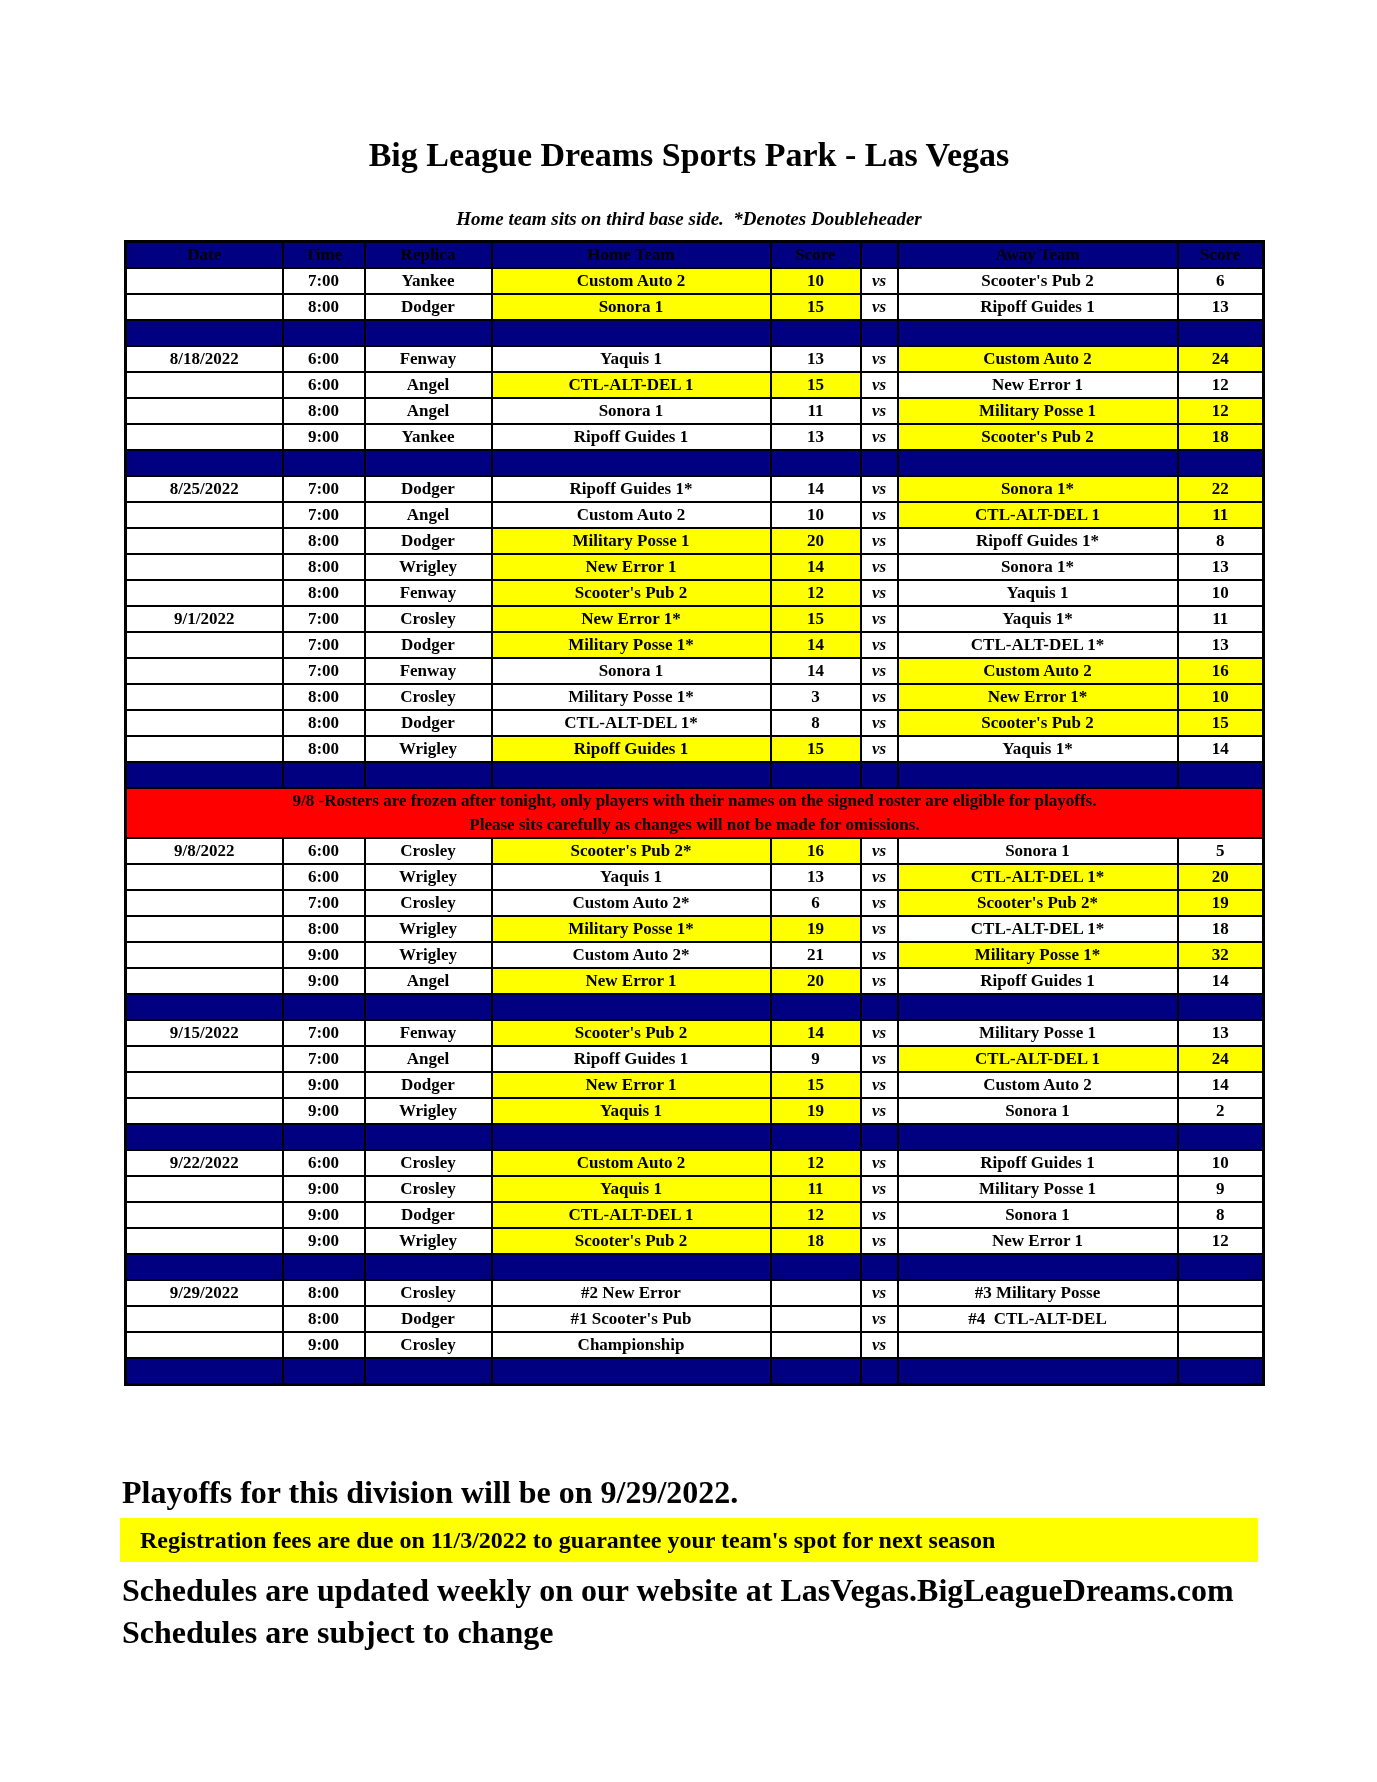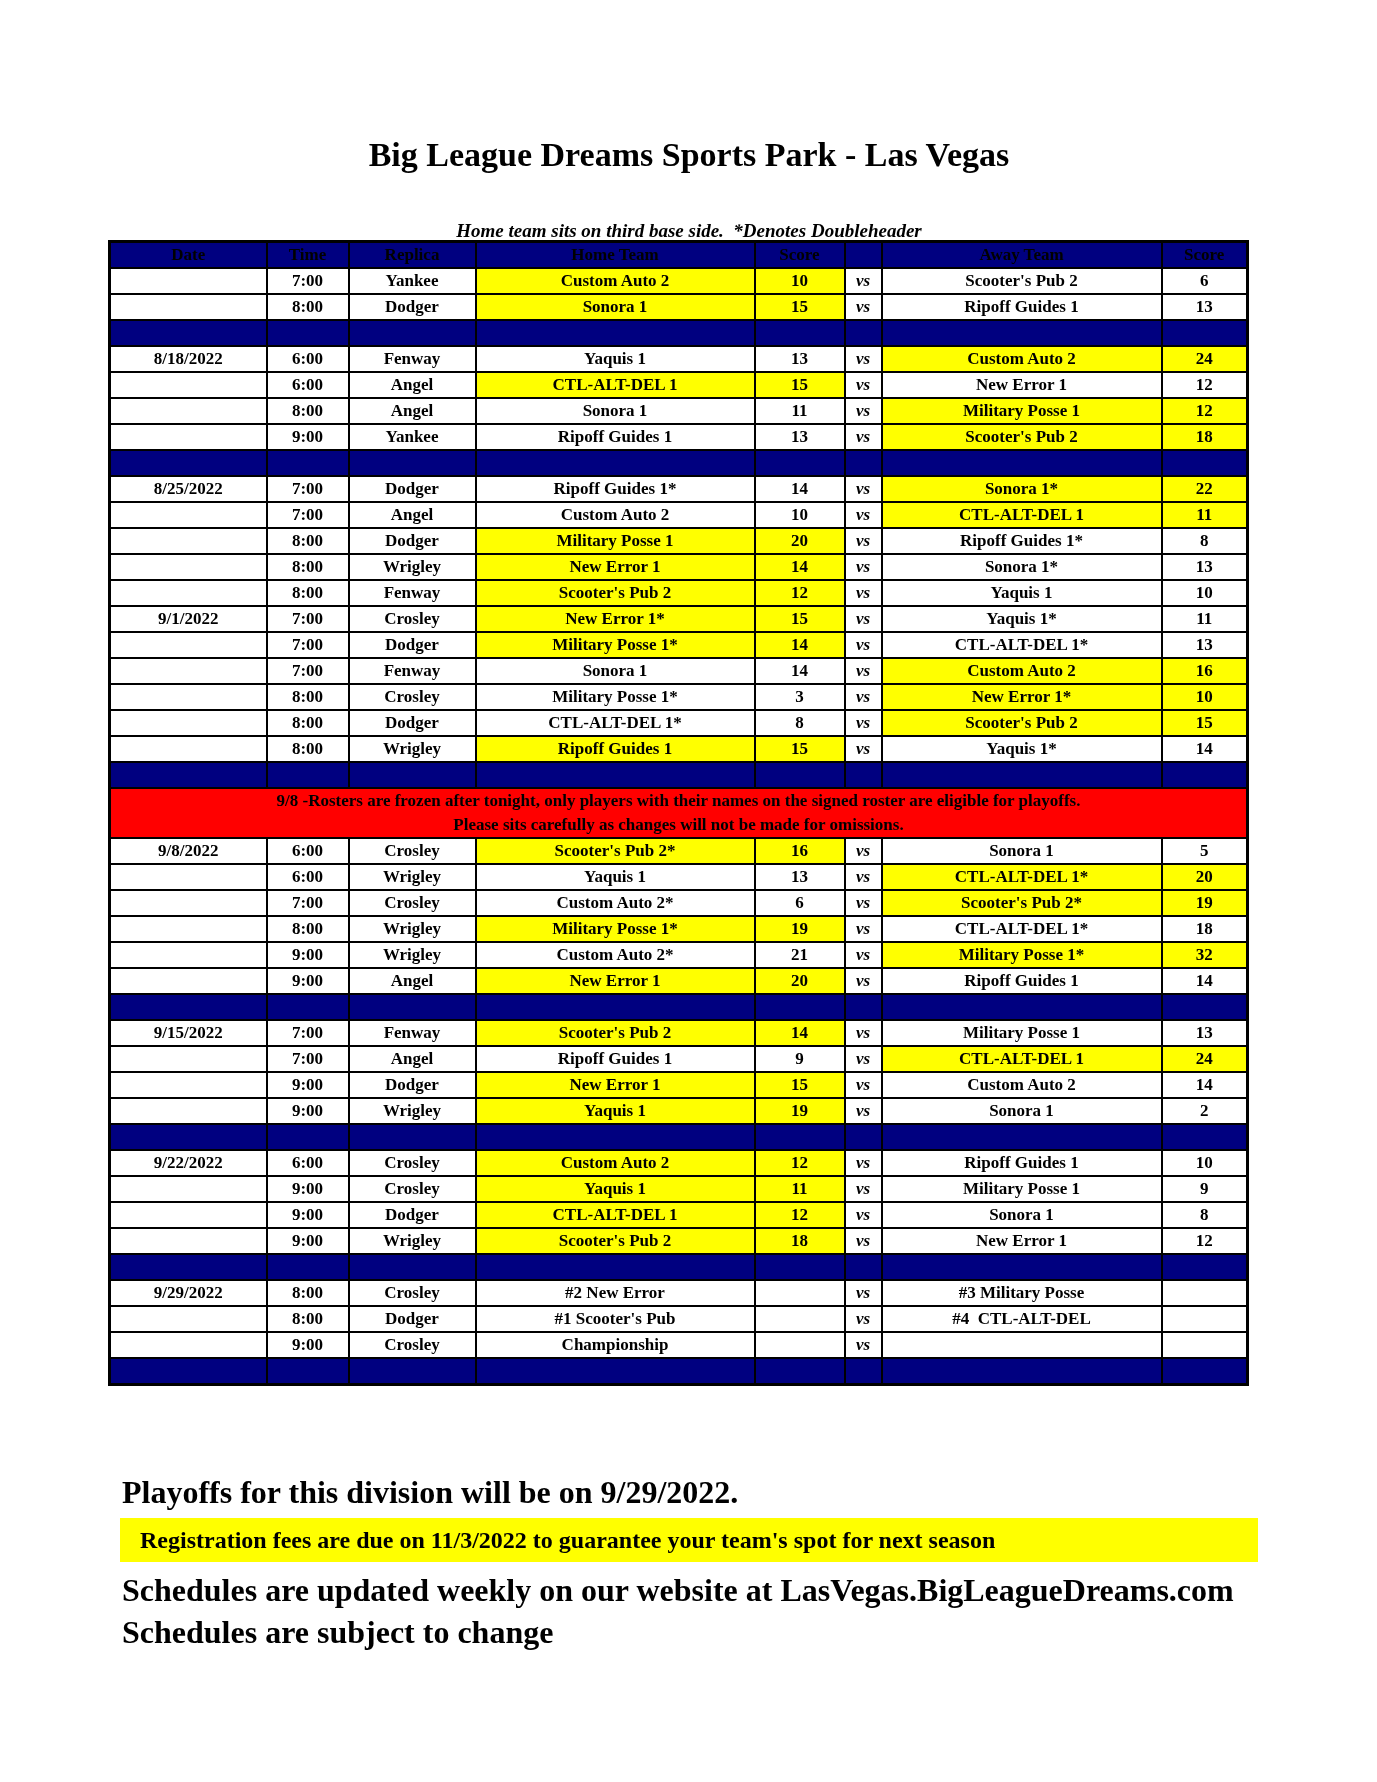--- a/index.html
+++ b/index.html
@@ -3,24 +3,24 @@
 <meta charset="utf-8">
 <style>
   html,body{margin:0;padding:0;background:#ffffff;}
   body{width:1377px;height:1782px;overflow:hidden;font-family:"Liberation Serif",serif;}
   .page{position:relative;width:1377px;height:1782px;background:#fff;}
 
   .title{position:absolute;left:120px;top:136px;width:1138px;text-align:center;
          font-size:34px;font-weight:700;color:#000;}
   .subtitle{position:absolute;left:120px;top:188px;width:1138px;text-align:center;
          font-size:27px;font-weight:700;color:#000;}
-  .note{position:absolute;left:120px;top:220px;width:1138px;text-align:center;
+  .note{position:absolute;left:120px;top:208px;width:1138px;text-align:center;
          font-size:19px;font-weight:700;font-style:italic;color:#000;white-space:pre-wrap;}
 
-  table.sched{position:absolute;left:108px;top:240px;width:1138px;
+  table.sched{position:absolute;left:124px;top:240px;width:1138px;
          border-collapse:collapse;table-layout:fixed;border:3px solid #000;}
   table.sched td{border:2px solid #000;height:24px;line-height:24px;padding:0;
          text-align:center;vertical-align:middle;font-weight:700;font-size:17px;
          color:#000;overflow:hidden;white-space:pre-wrap;}
   td.head{background:var(--navy,#000080);color:#fff;font-size:18px;height:25px;}
   td.blue{background:var(--navy,#000080);}
   td.bluebanner{background:var(--navy,#000080);color:#fff;font-size:18px;}
   td.redbanner{background:var(--red,#ff0000);color:#fff;font-size:19px;height:52px;line-height:25px;}
   td.win{background:var(--yellow,#ffff00);color:var(--navy,#000080);}
   td.vs{font-style:italic;font-size:15px;}

